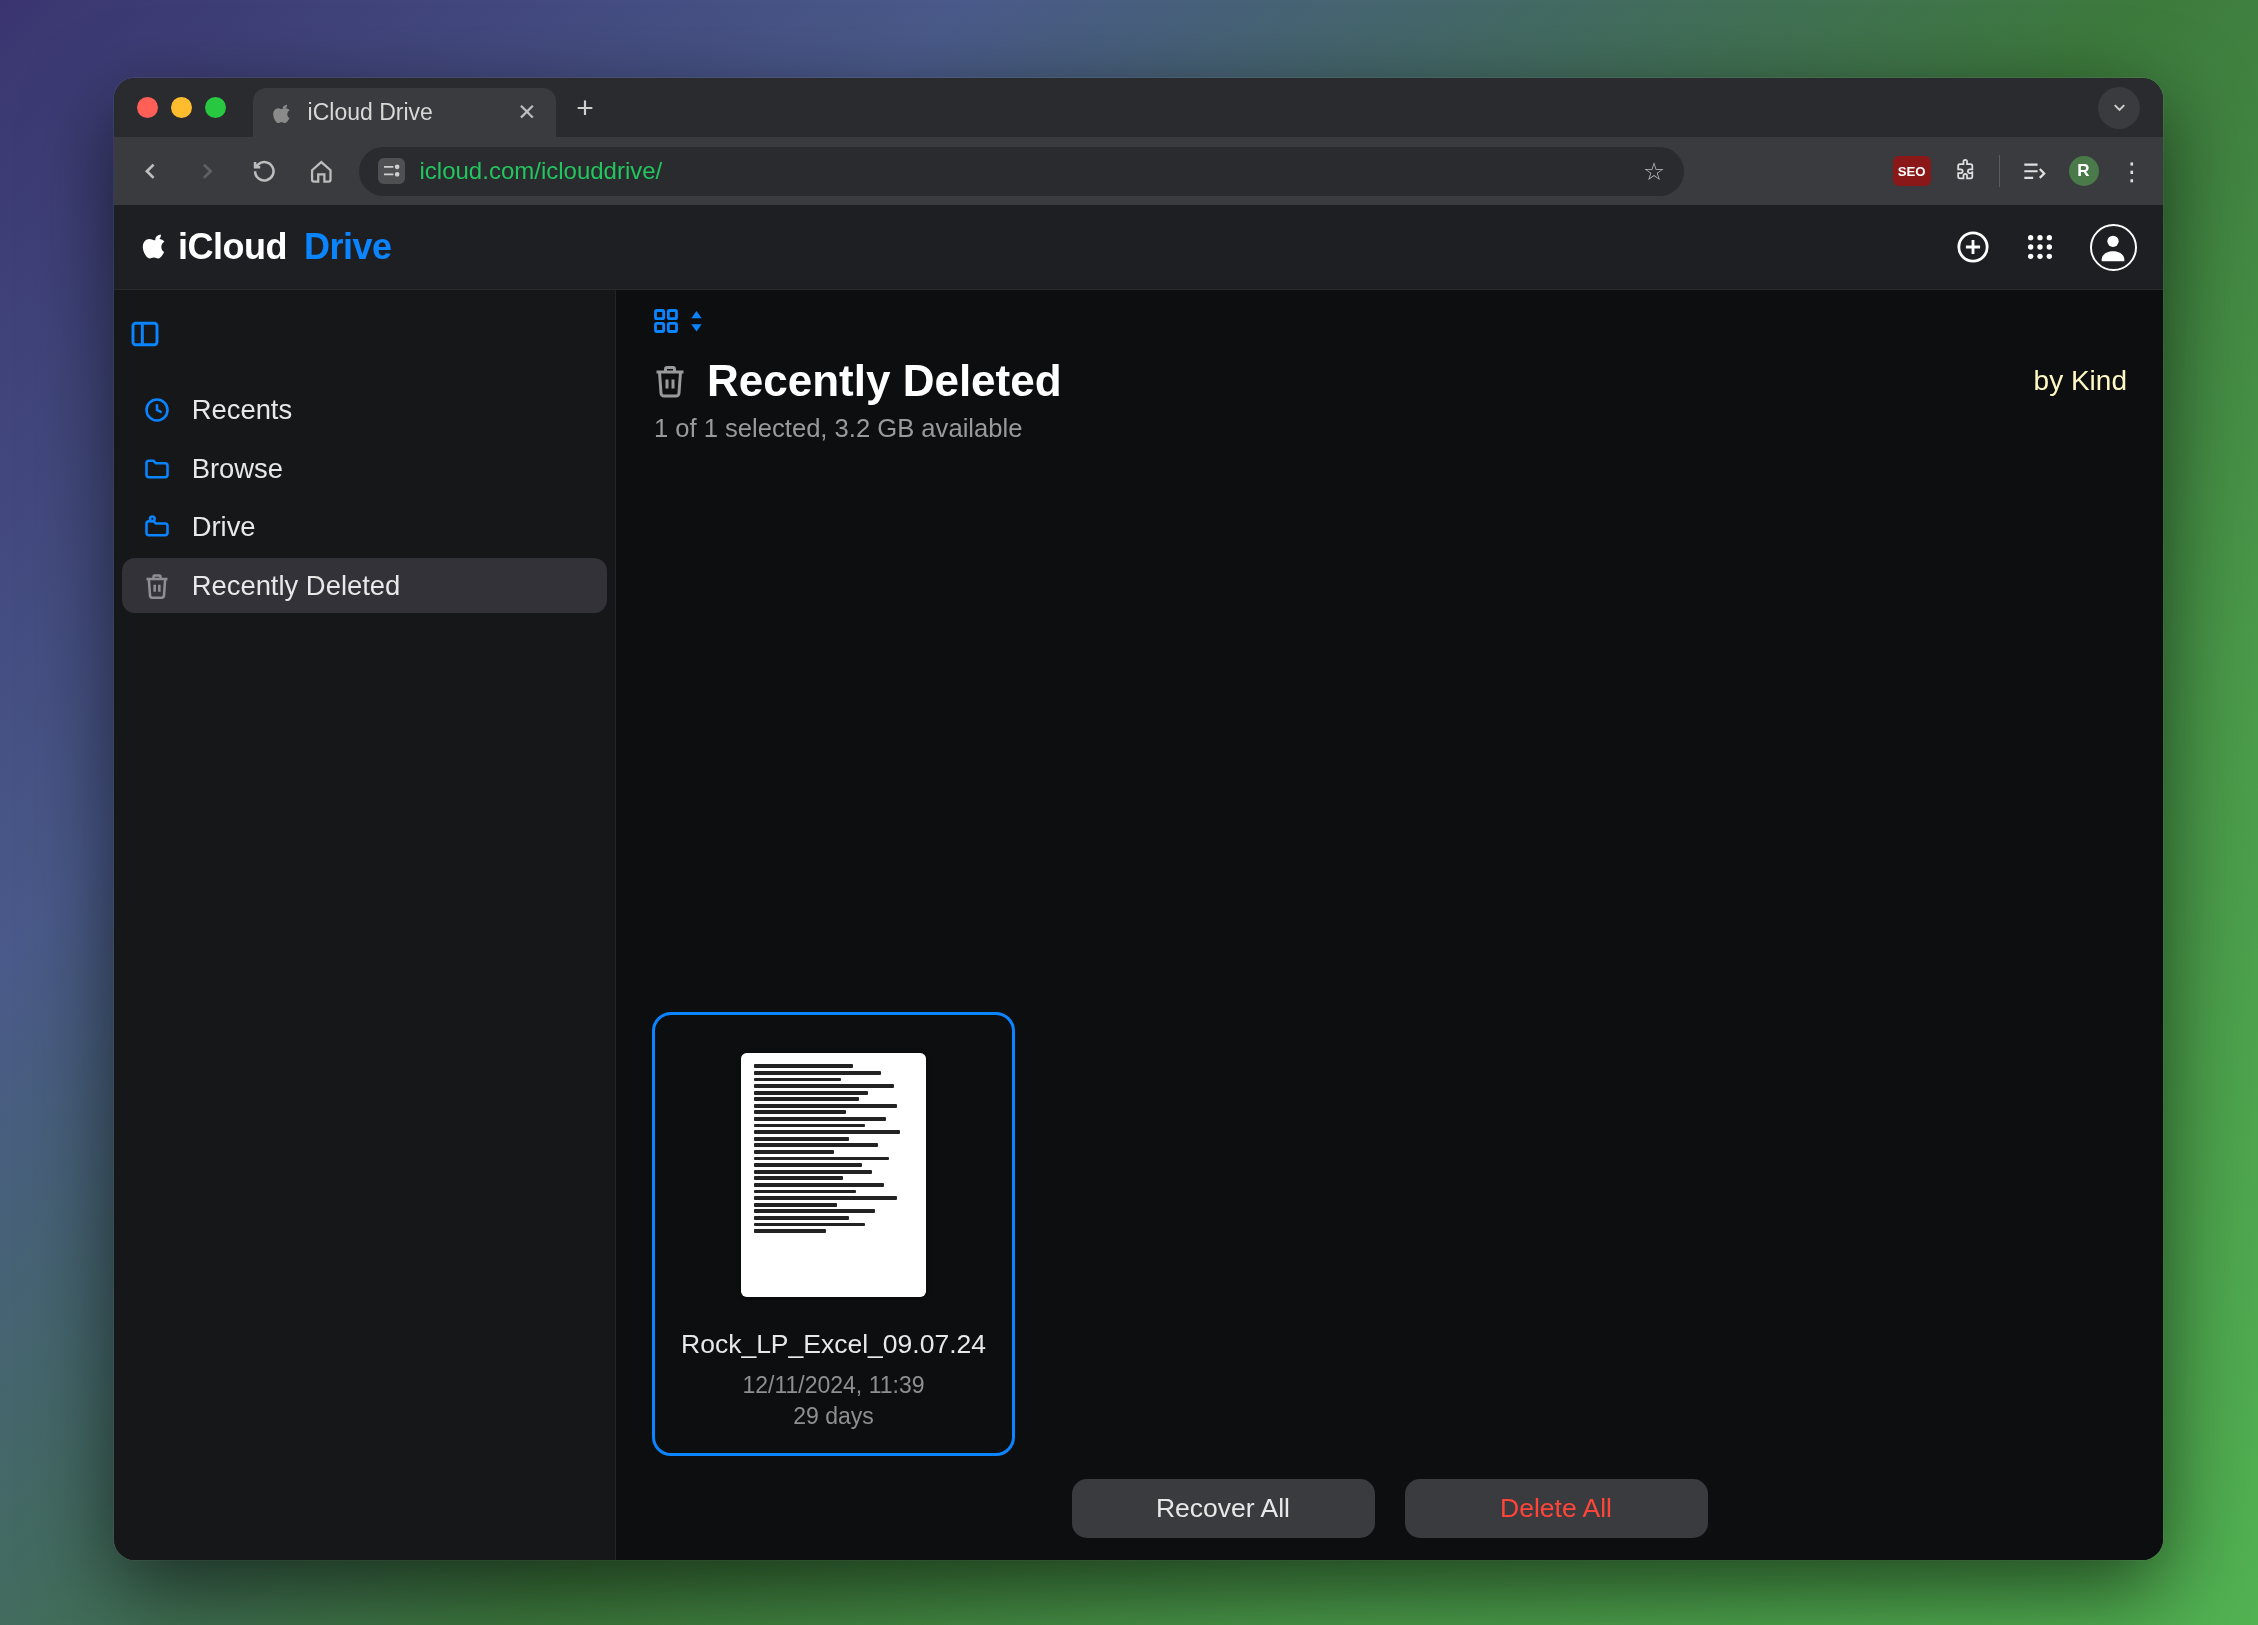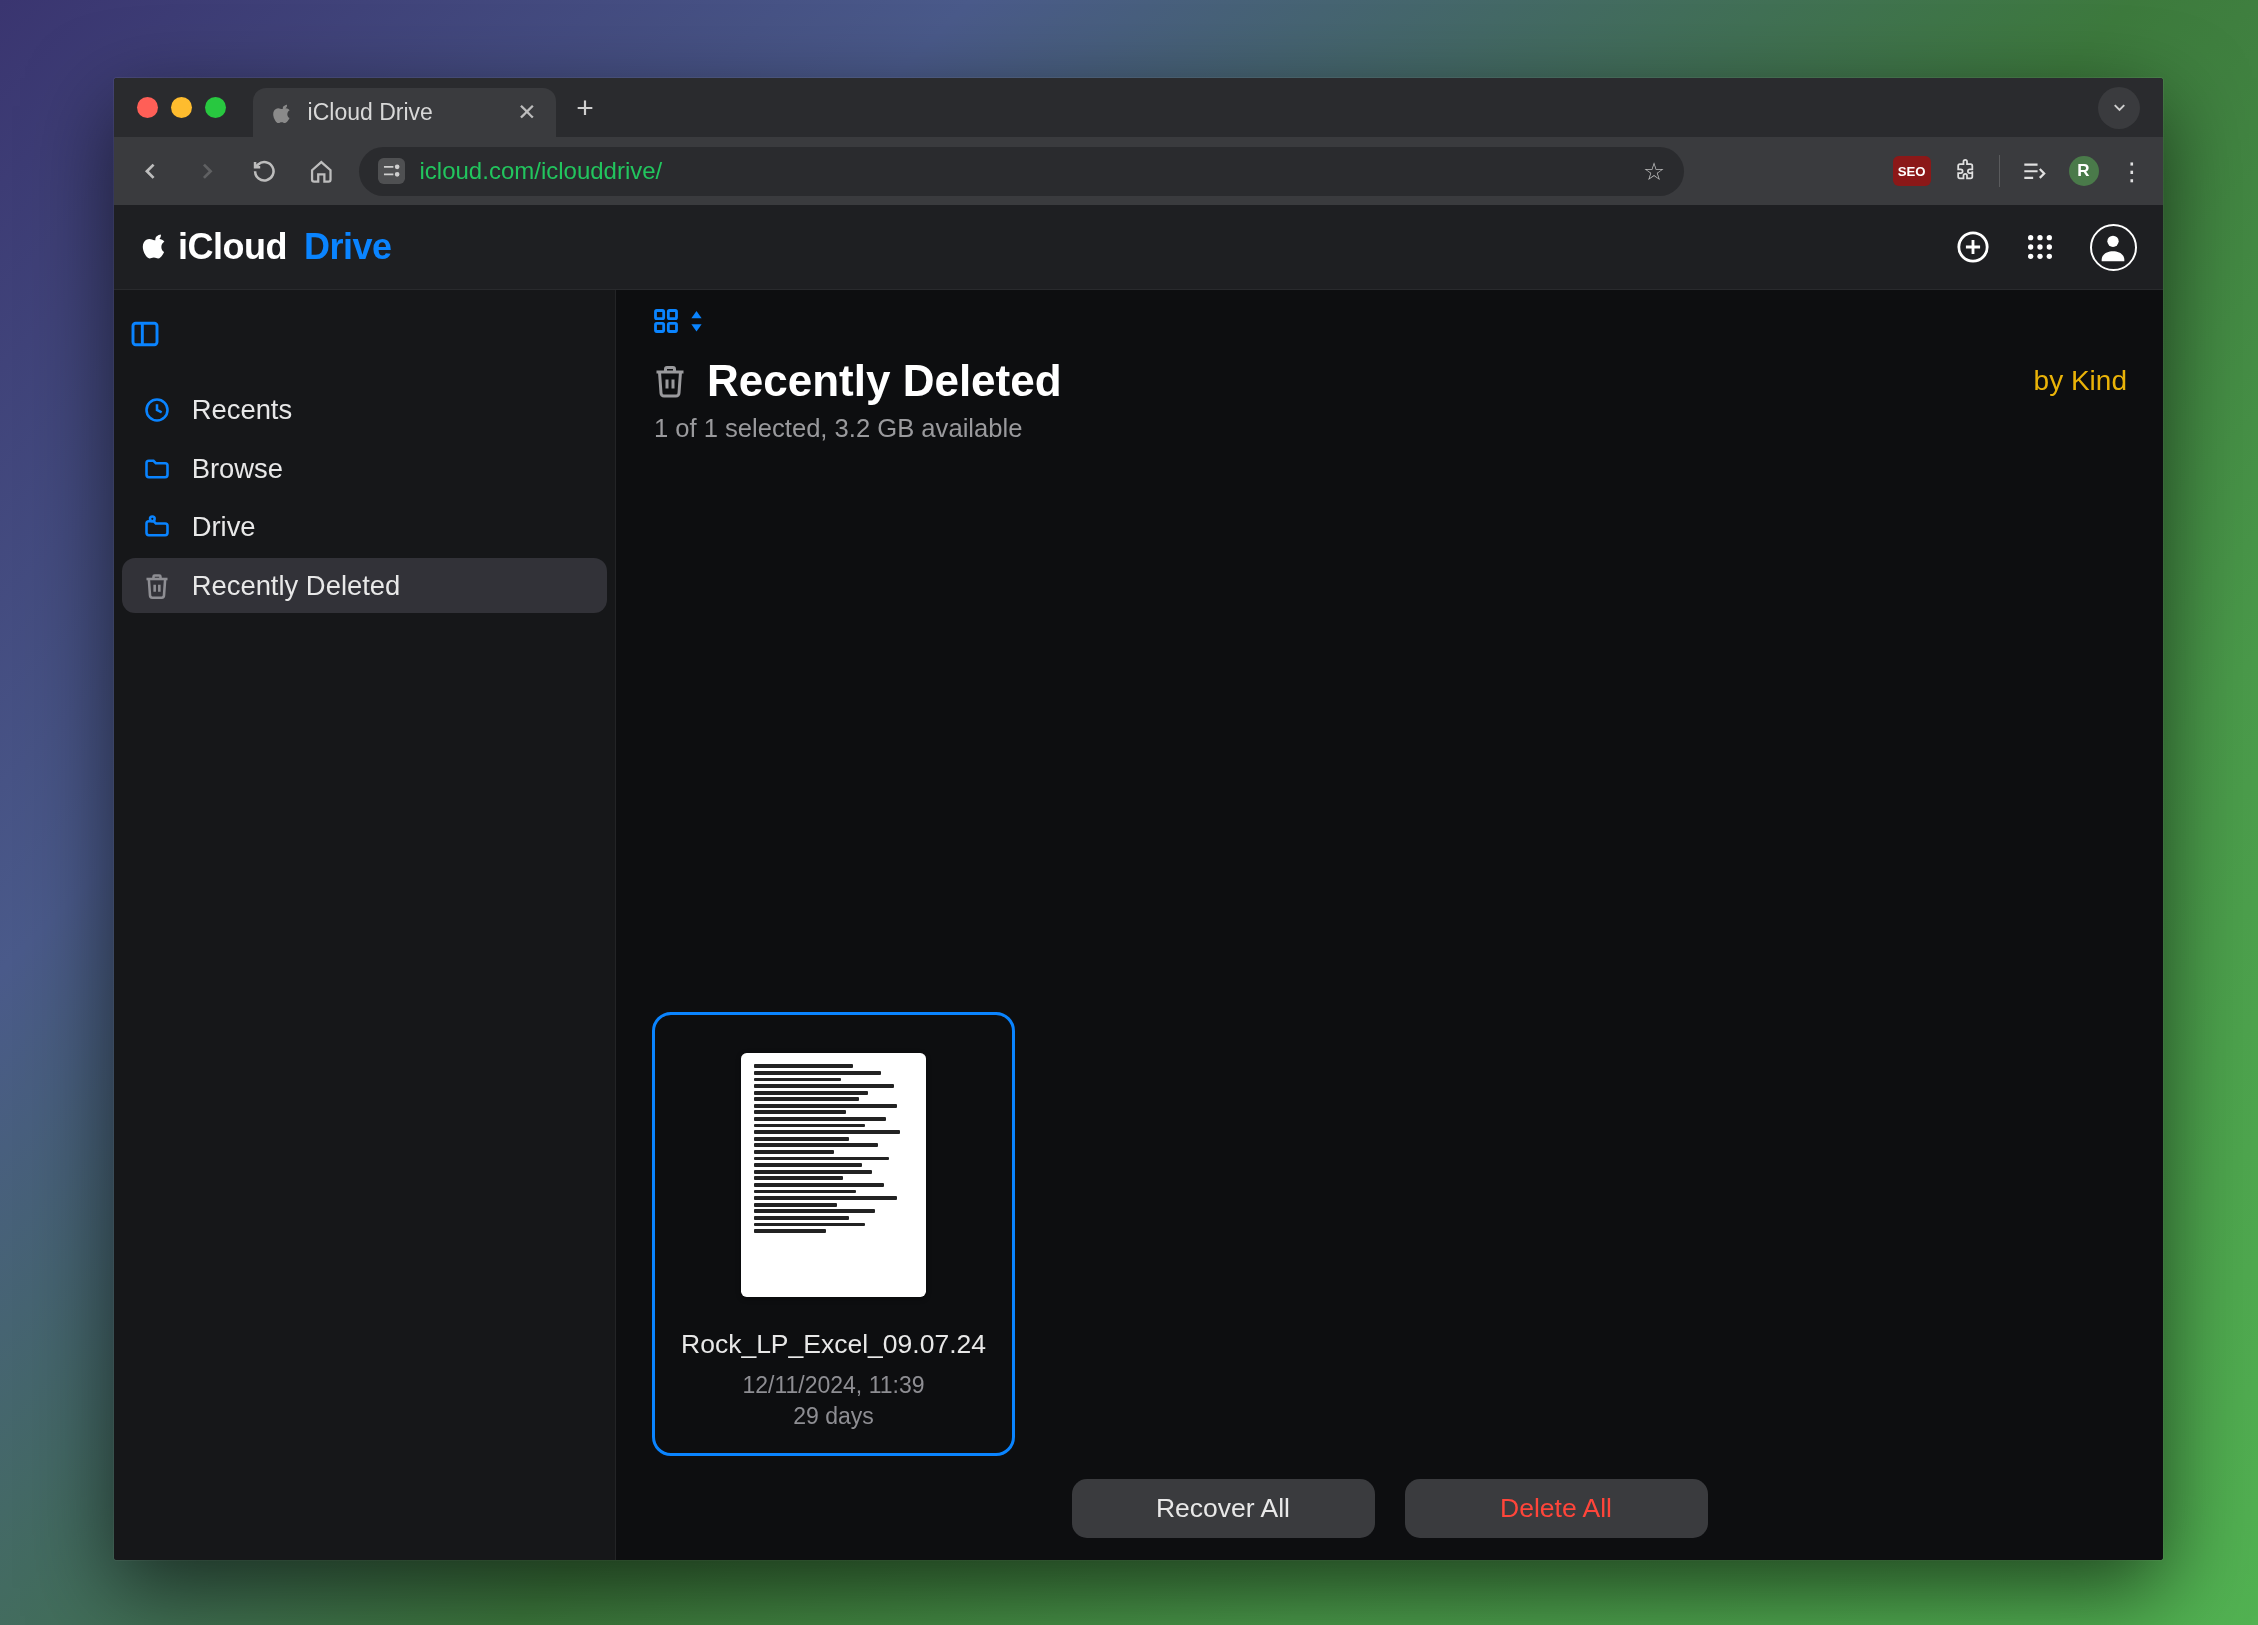--- a/index.html
+++ b/index.html
@@ -7,21 +7,21 @@
   width: 2258px; height: 1626px;
   background: linear-gradient(135deg, #3a3570 0%, #4a5a8a 25%, #3d7a3d 55%, #4a9a4a 75%, #52b252 100%);
   overflow: hidden;
   position: relative;
 }
 .browser-window {
   position: absolute;
   left: 114px; top: 78px;
   width: 2049px; height: 1482px;
   background: #1e1f22;
-  border-radius: 3px;
+  border-radius: 21px;
   box-shadow: 0 28px 85px rgba(0,0,0,0.6), 0 0 0 0.9px rgba(255,255,255,0.08);
   overflow: hidden;
   display: flex; flex-direction: column;
 }
 
 .tabbar {
   height: 59px;
   background: #2a2b2e;
   display: flex; align-items: center;
   padding: 0 17px;
@@ -102,21 +102,21 @@
 .side-item.active .side-icon { color:#8e8e93; }
 
 .main {
   flex:1; background:#0d0e10; position:relative; display:flex; flex-direction:column; padding: 17px 36px 0 36px;
 }
 .main-topbar { display:flex; align-items:center; gap:13.2px; margin-bottom: 21px; }
 .view-toggle { color:#0a84ff; display:flex; align-items:center; gap:7.6px; }
 .title-row { display:flex; align-items:center; gap: 19px; }
 .title-icon { color:#9a9a9d; }
 .page-title { color:#fff; font-size:44px; font-weight:700; }
-.sort-link { margin-left:auto; color:#eab308; font-size:28px; }
+.sort-link { margin-left:auto; color:#fef9c3; font-size:28px; }
 .subtitle { color:#9a9a9d; font-size:25.6px; margin: 7.6px 0 26.5px 1.9px; }
 .grid-area { flex:1; display:flex; align-items:flex-end; }
 .file-card {
   width: 363px;
   border: 3.8px solid #0a84ff; border-radius: 19px;
   padding: 38px 17px 23px 17px;
   display:flex; flex-direction:column; align-items:center;
   background: transparent;
 }
 .doc-thumb {

